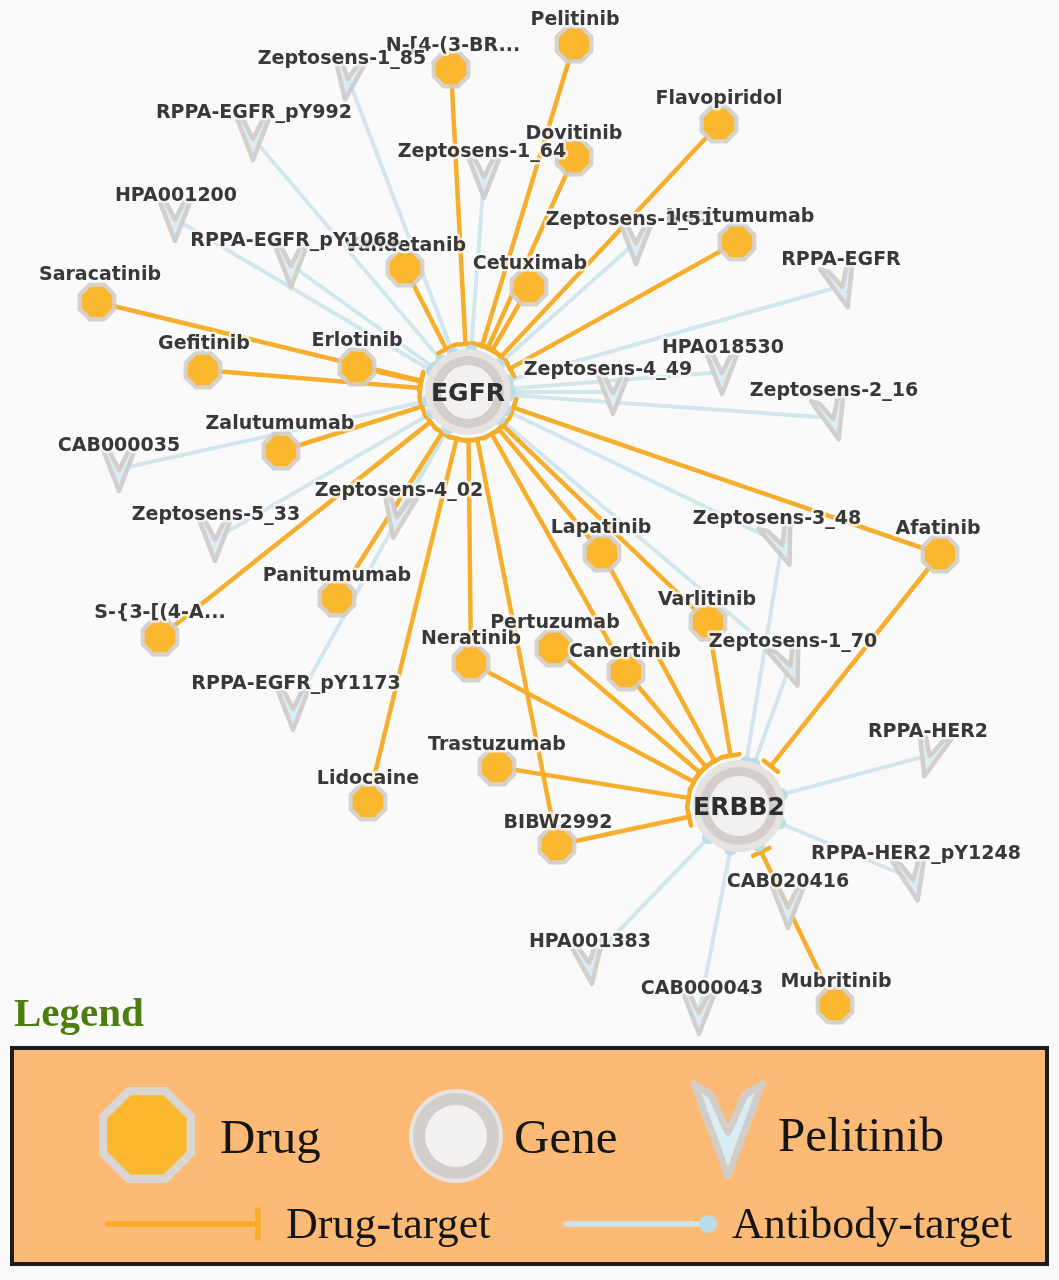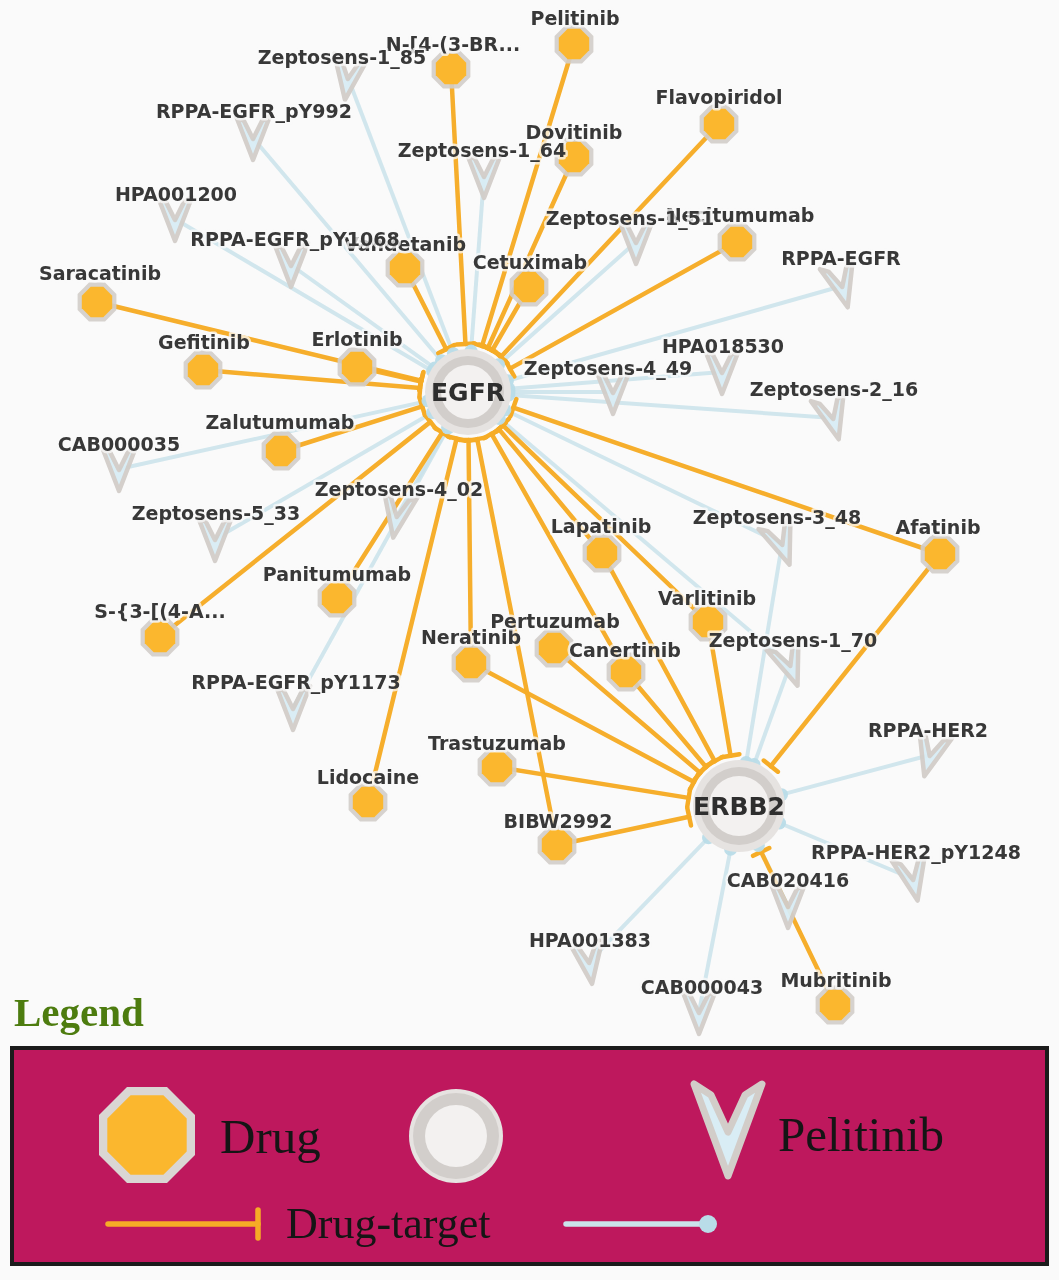--- a/index.html
+++ b/index.html
@@ -4,21 +4,21 @@
 <style>
   html,body{margin:0;padding:0;background:#fafafa;}
   .stage{position:relative;width:1059px;height:1280px;background:#fafafa;overflow:hidden;
          font-family:"DejaVu Sans",sans-serif;}
   #net{position:absolute;left:0;top:0;}
   .node-label{font:700 19px "DejaVu Sans",sans-serif;fill:#383838;text-anchor:middle;
               paint-order:stroke;stroke:rgba(250,250,250,.75);stroke-width:5px;stroke-linejoin:round;}
   .gene-label{font:700 25px "DejaVu Sans",sans-serif;fill:#2e2e2e;text-anchor:middle;}
   .legend-title{position:absolute;left:14px;top:988px;font:700 41px "Liberation Serif",serif;color:#4d7c0f;}
   .legend-box{position:absolute;left:10px;top:1046px;width:1031px;height:212px;
-              border:4px solid #1b1b1b;background:#be185d;}
+              border:4px solid #1b1b1b;background:#fdba74;}
   .legend-box .abs{position:absolute;}
   .legend-item-label{font:400 49px "Liberation Serif",serif;color:#151515;white-space:nowrap;}
   .legend-edge-label{font:400 44px "Liberation Serif",serif;color:#151515;white-space:nowrap;}
 </style>
 </head>
 <body>
 
 <div class="stage">
 
   <svg id="net" width="1059" height="1040" viewBox="0 0 1059 1040" xmlns="http://www.w3.org/2000/svg">
@@ -461,31 +461,33 @@
       <polygon points="105,77 77,105 37,105 9,77 9,37 37,9 77,9 105,37" fill="#DAD6D3"></polygon>
       <polygon points="96.7,73.4 73.4,96.7 40.6,96.7 17.3,73.4 17.3,40.6 40.6,17.3 73.4,17.3 96.7,40.6" fill="#FBB72E"></polygon>
     </svg>
     <div class="abs legend-item-label" style="left:206px;top:58px">Drug</div>
 
     <svg class="abs" style="left:392px;top:36px" width="100" height="100" viewBox="0 0 100 100">
       <circle cx="50" cy="50" r="47" fill="#E6E3E1"></circle>
       <circle cx="50" cy="50" r="43" fill="#D2CECB"></circle>
       <circle cx="50" cy="50" r="31" fill="#F3F1F0"></circle>
     </svg>
+    <div class="abs legend-item-label" style="left:500px;top:58px">Gene</div>
 
     <svg class="abs" style="left:666px;top:26px" width="96" height="108" viewBox="0 0 96 108">
       <path d="M 14 8 L 48 100 L 82 8 L 65 19 L 48 56 L 31 19 Z" fill="#D9EDF5" stroke="#D2CDC9" stroke-width="7" stroke-linejoin="round"></path>
     </svg>
     <div class="abs legend-item-label" style="left:764px;top:56px">Pelitinib</div>
 
     <svg class="abs" style="left:88px;top:154px" width="180" height="40" viewBox="0 0 180 40">
       <line x1="6" y1="20" x2="156" y2="20" stroke="#F6AC26" stroke-width="5.5" stroke-linecap="round"></line>
       <line x1="156" y1="6" x2="156" y2="34" stroke="#F6AC26" stroke-width="5.5" stroke-linecap="round"></line>
     </svg>
     <div class="abs legend-edge-label" style="left:272px;top:148px">Drug-target</div>
 
     <svg class="abs" style="left:546px;top:154px" width="170" height="40" viewBox="0 0 170 40">
       <line x1="6" y1="20" x2="144" y2="20" stroke="#CBE3EB" stroke-width="5.5" stroke-linecap="round"></line>
       <circle cx="148" cy="20" r="9" fill="#B9DCE8"></circle>
     </svg>
+    <div class="abs legend-edge-label" style="left:718px;top:148px">Antibody-target</div>
 
   </div>
 </div>
 
 </body></html>

